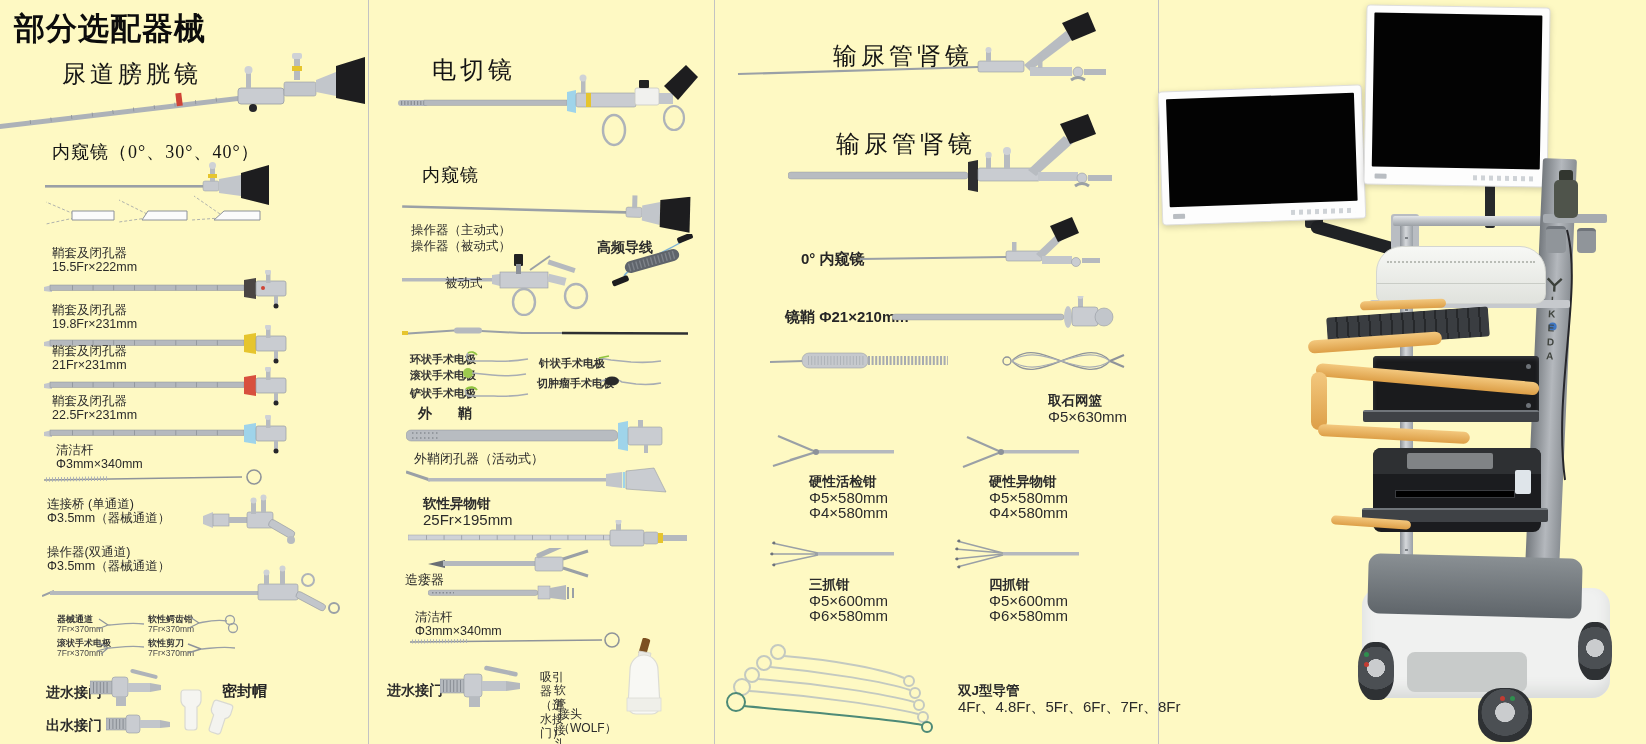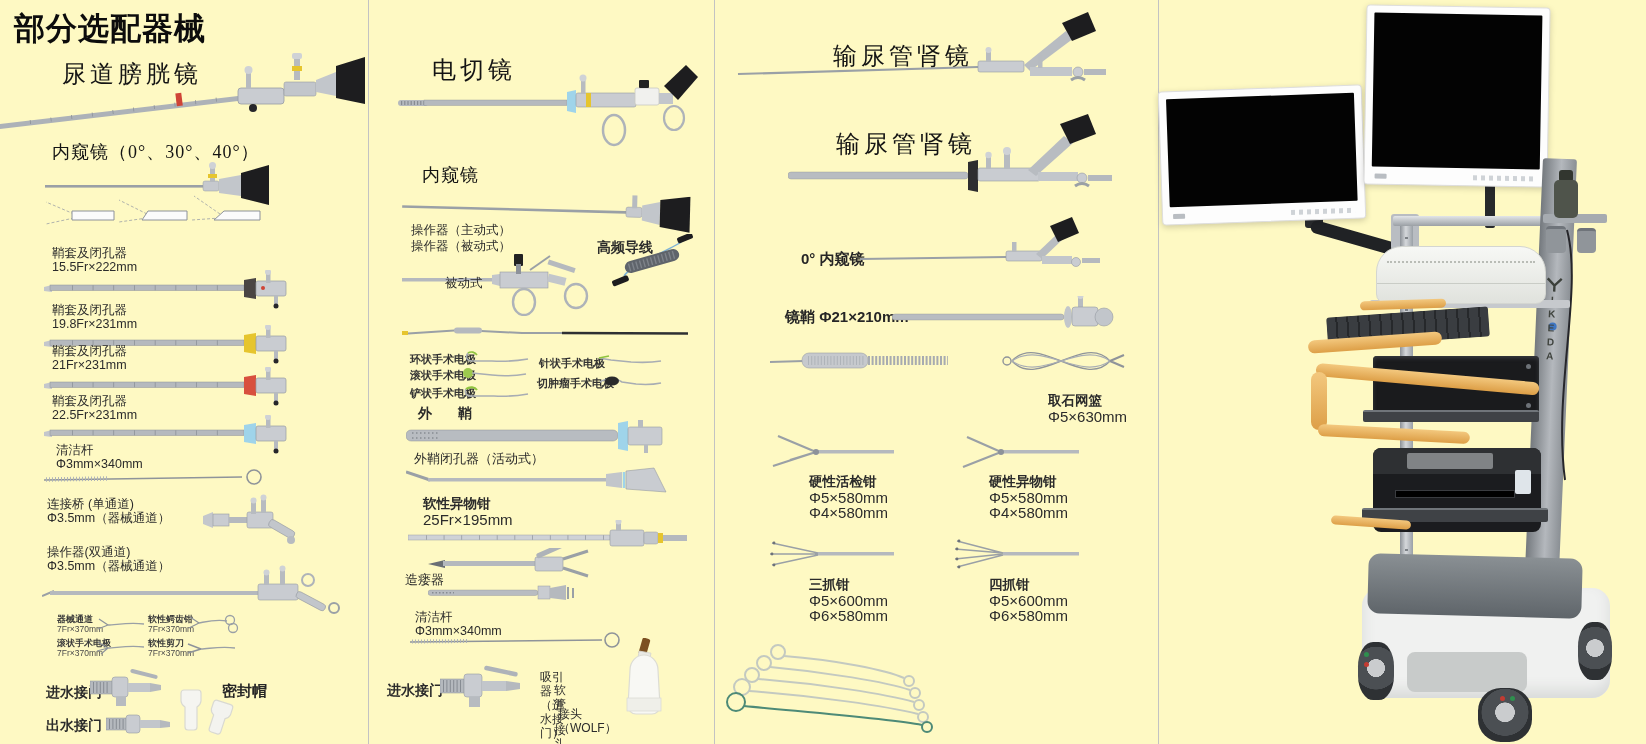--- a/index.html
+++ b/index.html
@@ -599,20 +599,24 @@
       <circle cx="16" cy="57" r="8"></circle>
         <path d="M23,61 C90,66 160,76 192,84"></path>
         <circle cx="197" cy="87" r="5"></circle>
     </g>
     <g stroke="#4d8a77" stroke-width="2" fill="none">
       <circle cx="10" cy="72" r="9"></circle>
         <path d="M18,76 C90,83 165,89 196,95"></path>
         <circle cx="201" cy="97" r="5"></circle>
     </g>
   </svg>
+  <div class="abs" style="left:958px;top:683px">
+    <div class="m3">双J型导管</div>
+    <div class="s3">4Fr、4.8Fr、5Fr、6Fr、7Fr、8Fr</div>
+  </div>
 
   <div class="cart">
 
     <div class="abs" style="left:150px;top:206px;width:18px;height:22px;background:#2a2c2e;border-radius:3px"></div>
     <div class="abs" style="left:156px;top:219px;width:94px;height:13px;background:#202225;border-radius:7px;transform:rotate(16deg);transform-origin:left center"></div>
     <div class="abs" style="left:236px;top:214px;width:28px;height:36px;background:#b9bdc2;border-radius:3px"></div>
     <div class="abs" style="left:330px;top:180px;width:10px;height:48px;background:#27292c;border-radius:2px"></div>
 
     <div class="monitor" style="left:5px;top:88px;width:202px;height:132px;transform:rotate(-2deg)">
       <div class="screen"></div>

